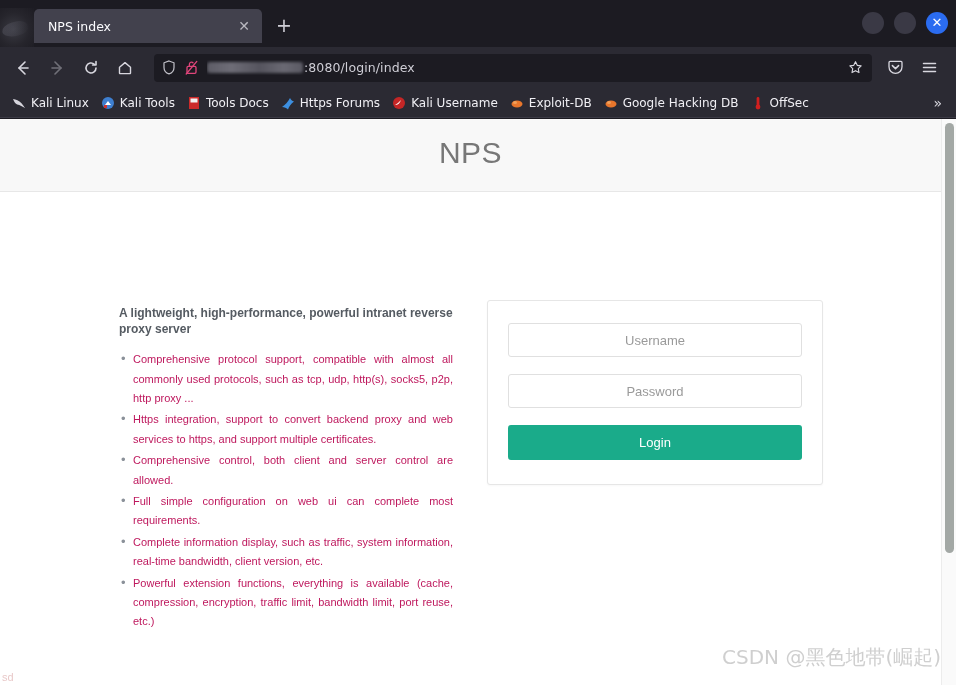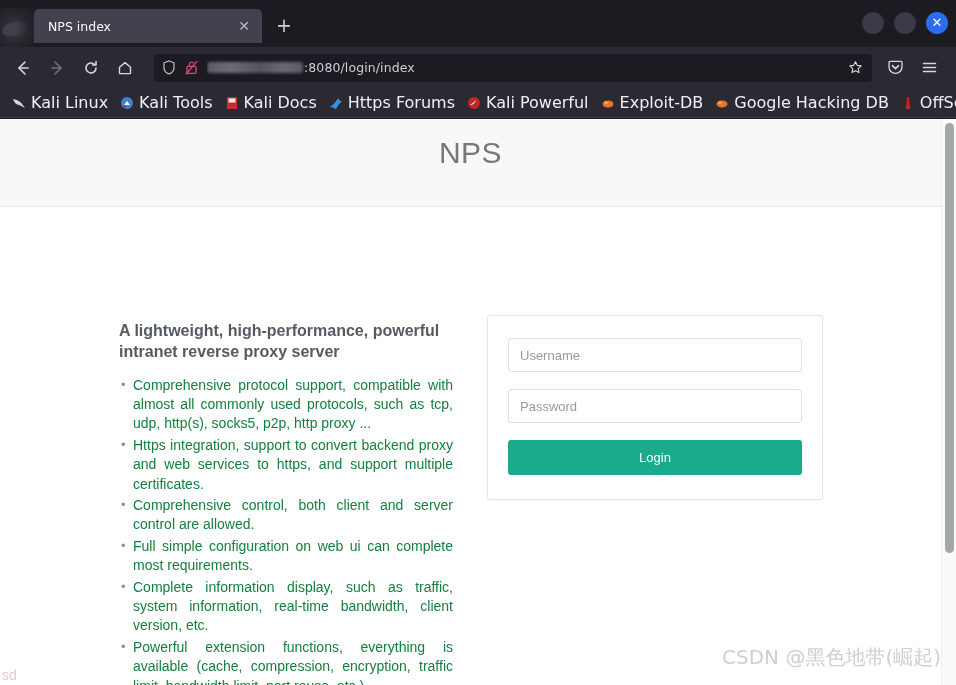--- a/index.html
+++ b/index.html
@@ -91,39 +91,39 @@
   .urlicon { width: 18px; height: 18px; display: flex; align-items: center; justify-content: center; }
 
   
   #bookmarks {
     position: absolute; left: 0; top: 88px; width: 956px; height: 30px;
     background: #2b2a33; display: flex; align-items: center; padding: 0 6px;
     border-bottom: 1px solid #3b3a45;
   }
   .bm {
     display: flex; align-items: center; gap: 5px; padding: 2px 6px;
-    color: #f0eff4; font-size: 16px; white-space: nowrap; border-radius: 4px; cursor: pointer;
+    color: #f0eff4; font-size: 12px; white-space: nowrap; border-radius: 4px; cursor: pointer;
   }
   .bmico { width: 14px; height: 14px; flex: none; display: flex; align-items: center; justify-content: center; }
   #bm-overflow {
     margin-left: auto; color: #d8d7df; font-size: 14px; padding: 0 8px; cursor: pointer;
   }
 
   
   #viewport {
     position: absolute; left: 0; top: 119px; width: 956px; height: 566px;
     background: #ffffff; overflow: hidden;
   }
   #page {
     position: absolute; left: 0; top: 0; width: 941px; height: 566px;
     background: #ffffff;
   }
 
   #site-header {
-    position: relative; height: 88px; background: #f8f8f8;
+    position: relative; height: 73px; background: #f8f8f8;
     border-bottom: 1px solid #e7e7e7;
   }
   #brand {
     position: absolute; left: 0; right: 0; top: 17px; text-align: center;
     font-size: 30px; color: #777777; letter-spacing: .5px;
     font-family: "Liberation Sans", sans-serif;
   }
   #lang-btn {
     position: absolute; right: 23px; top: 21px; height: 33px;
     background: #1aab8a; border: none; border-radius: 4px;
@@ -135,60 +135,60 @@
     width: 0; height: 0; border-left: 4px solid transparent;
     border-right: 4px solid transparent; border-top: 4px solid #fff; margin-left: 2px;
   }
 
   #content { position: relative; padding-top: 30px; }
 
   #info-col {
     position: absolute; left: 119px; top: 114px; width: 334px;
   }
   #info-title {
-    font-size: 16px; font-weight: bold; color: #555b62; line-height: 1.30;
+    font-size: 12px; font-weight: bold; color: #555b62; line-height: 1.30;
     margin-bottom: 13px; font-family: "Liberation Sans", sans-serif;
   }
   #feature-list { list-style: none; }
   #feature-list li {
     position: relative; padding-left: 14px; margin-bottom: 2px;
-    font-size: 14px; line-height: 19.4px; color: #15803d;
+    font-size: 11px; line-height: 19.4px; color: #be185d;
     text-align: justify; text-justify: inter-word;
     font-family: "Liberation Sans", sans-serif;
   }
   #feature-list li::before {
     content: "•"; position: absolute; left: 2px; top: -1px; color: #8b9199; font-size: 13px;
   }
 
   #login-card {
     position: absolute; left: 487px; top: 108px; width: 336px;
     background: #ffffff; border: 1px solid #e6e6e6; border-radius: 3px;
     padding: 22px 20px 24px 20px;
     box-shadow: 0 1px 2px rgba(0,0,0,.03);
   }
   .field {
     width: 100%; height: 34px; border: 1px solid #e0e0e0; border-radius: 3px;
     padding: 0 11px; font-size: 13px; color: #555; outline: none; background: #fff;
-    font-family: "Liberation Sans", sans-serif; margin-bottom: 17px;
+    font-family: "Liberation Sans", sans-serif; margin-bottom: 17px; text-align: center;
   }
   .field::placeholder { color: #9a9a9a; }
   #login-btn {
     width: 100%; height: 35px; background: #1aab8a; border: none; border-radius: 3px;
     color: #ffffff; font-size: 13px; cursor: pointer;
     font-family: "Liberation Sans", sans-serif;
   }
 
   #watermark {
     position: absolute; right: 0; bottom: 14px;
     font-size: 20px; color: #cfcfcf; white-space: nowrap;
     font-family: "DejaVu Sans", sans-serif;
   }
   #corner-note {
     position: absolute; left: 2px; bottom: 2px;
-    font-size: 14px; color: #e9c9c9;
+    font-size: 11px; color: #e9c9c9;
     font-family: "Liberation Sans", sans-serif;
   }
 
   
   #scrollbar {
     position: absolute; right: 0; top: 0; width: 15px; height: 566px;
     background: #fafafa; border-left: 1px solid #ececec;
   }
   #scroll-thumb {
     position: absolute; left: 3px; top: 4px; width: 9px; height: 430px;
@@ -308,38 +308,38 @@
       </span>
       <span>Kali Tools</span>
     </div>
     <div class="bm">
       <span class="bmico">
         <svg width="14" height="14" viewBox="0 0 14 14">
             <rect x="2" y="1" width="10" height="12" fill="#cc2a2a"></rect>
             <rect x="3.5" y="2.5" width="7" height="4" fill="#f2f2f2"></rect>
           </svg>
       </span>
-      <span>Kali Docs</span>
+      <span>Tools Docs</span>
     </div>
     <div class="bm">
       <span class="bmico">
         <svg width="14" height="14" viewBox="0 0 14 14">
             <path d="M1 11c3-2 6-5 8-9 1 2 2 3 4 3.5-3 2-5 5-6 8-1.5-1.5-3.5-2.2-6-2.5z" fill="#3d8fe0"></path>
           </svg>
       </span>
       <span>Https Forums</span>
     </div>
     <div class="bm">
       <span class="bmico">
         <svg width="14" height="14" viewBox="0 0 14 14">
             <circle cx="7" cy="7" r="6" fill="#c42626"></circle>
             <path d="M3 9c2-1 4-3 6-5-1 3-3 5-6 5z" fill="#ffffff"></path>
           </svg>
       </span>
-      <span>Kali Powerful</span>
+      <span>Kali Username</span>
     </div>
     <div class="bm">
       <span class="bmico">
         <svg width="14" height="14" viewBox="0 0 14 14">
             <ellipse cx="7" cy="8" rx="5.5" ry="3.5" fill="#e8762c"></ellipse>
             <ellipse cx="5" cy="6.5" rx="2" ry="1.6" fill="#f0a05a"></ellipse>
           </svg>
       </span>
       <span>Exploit-DB</span>
     </div>

